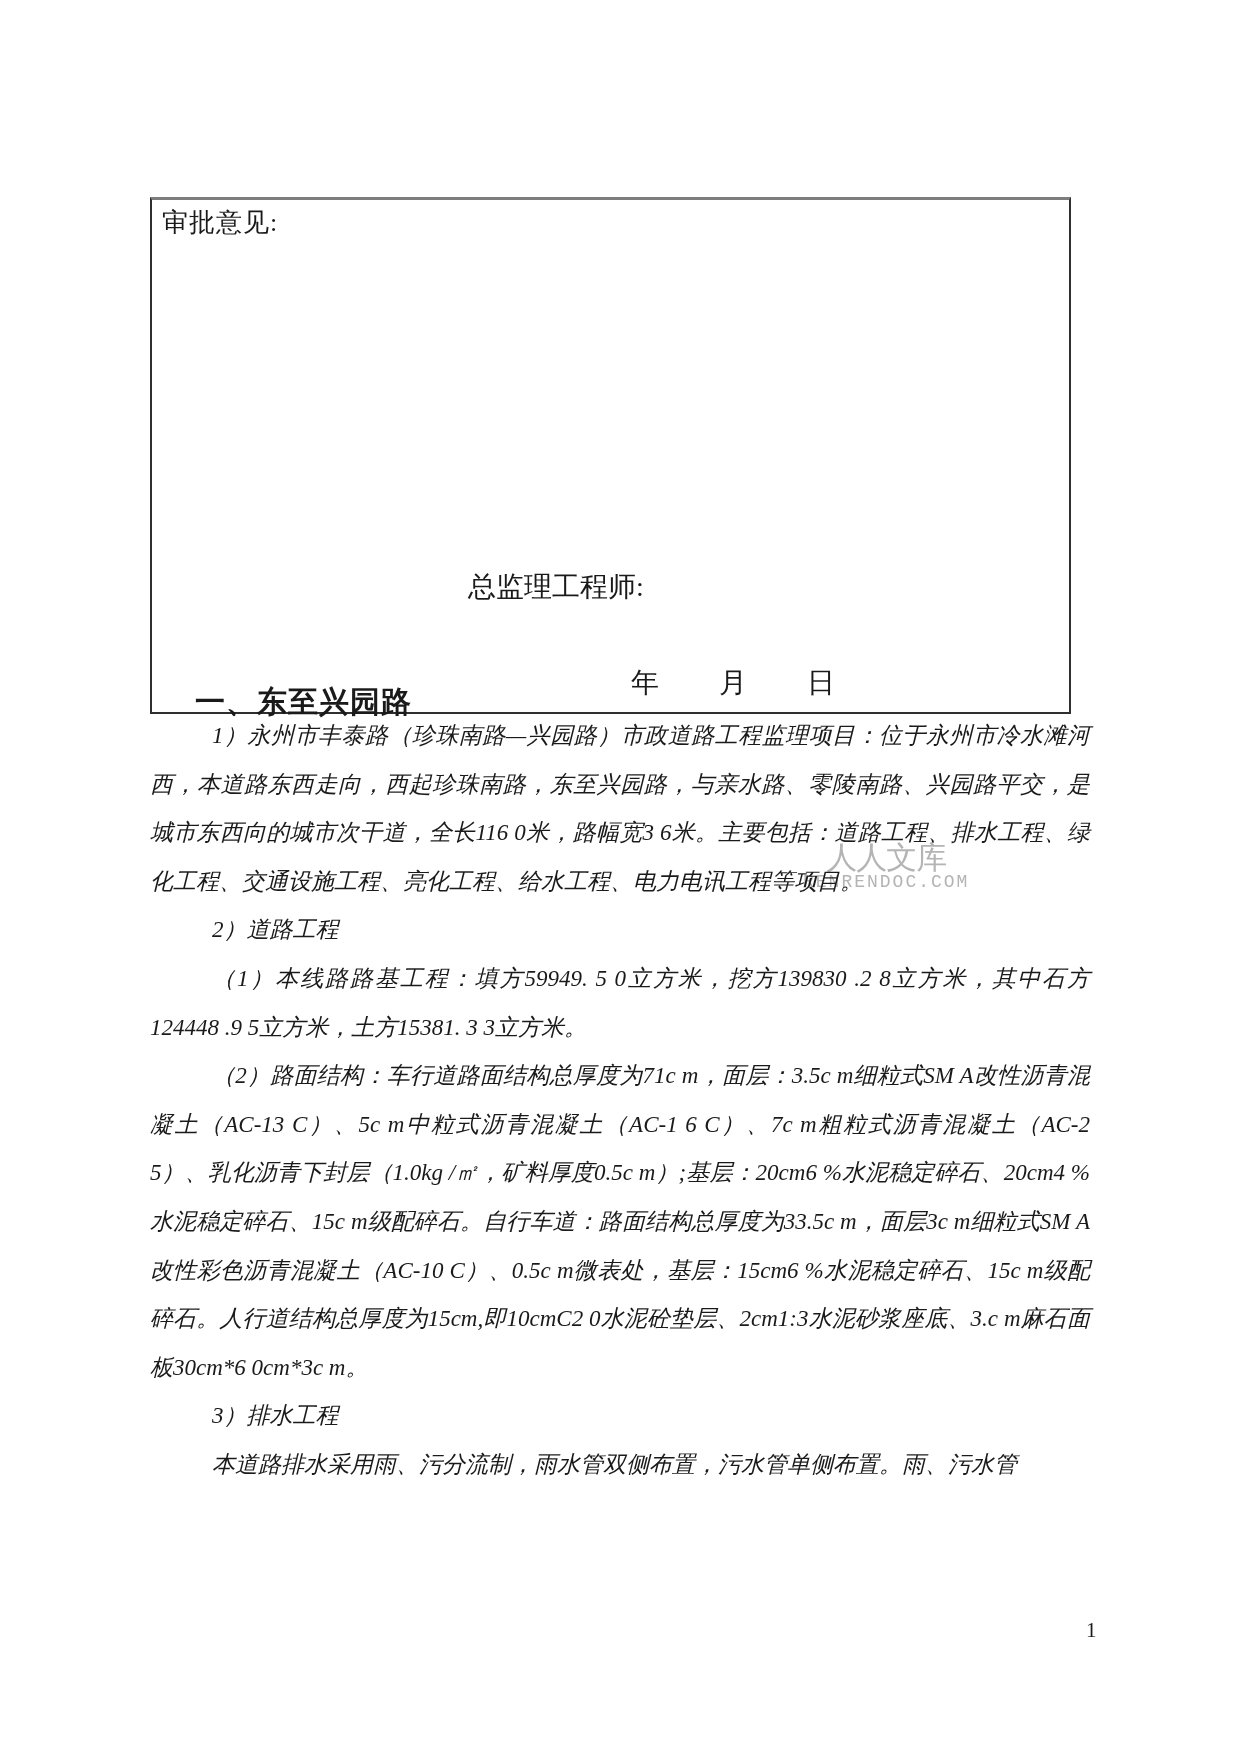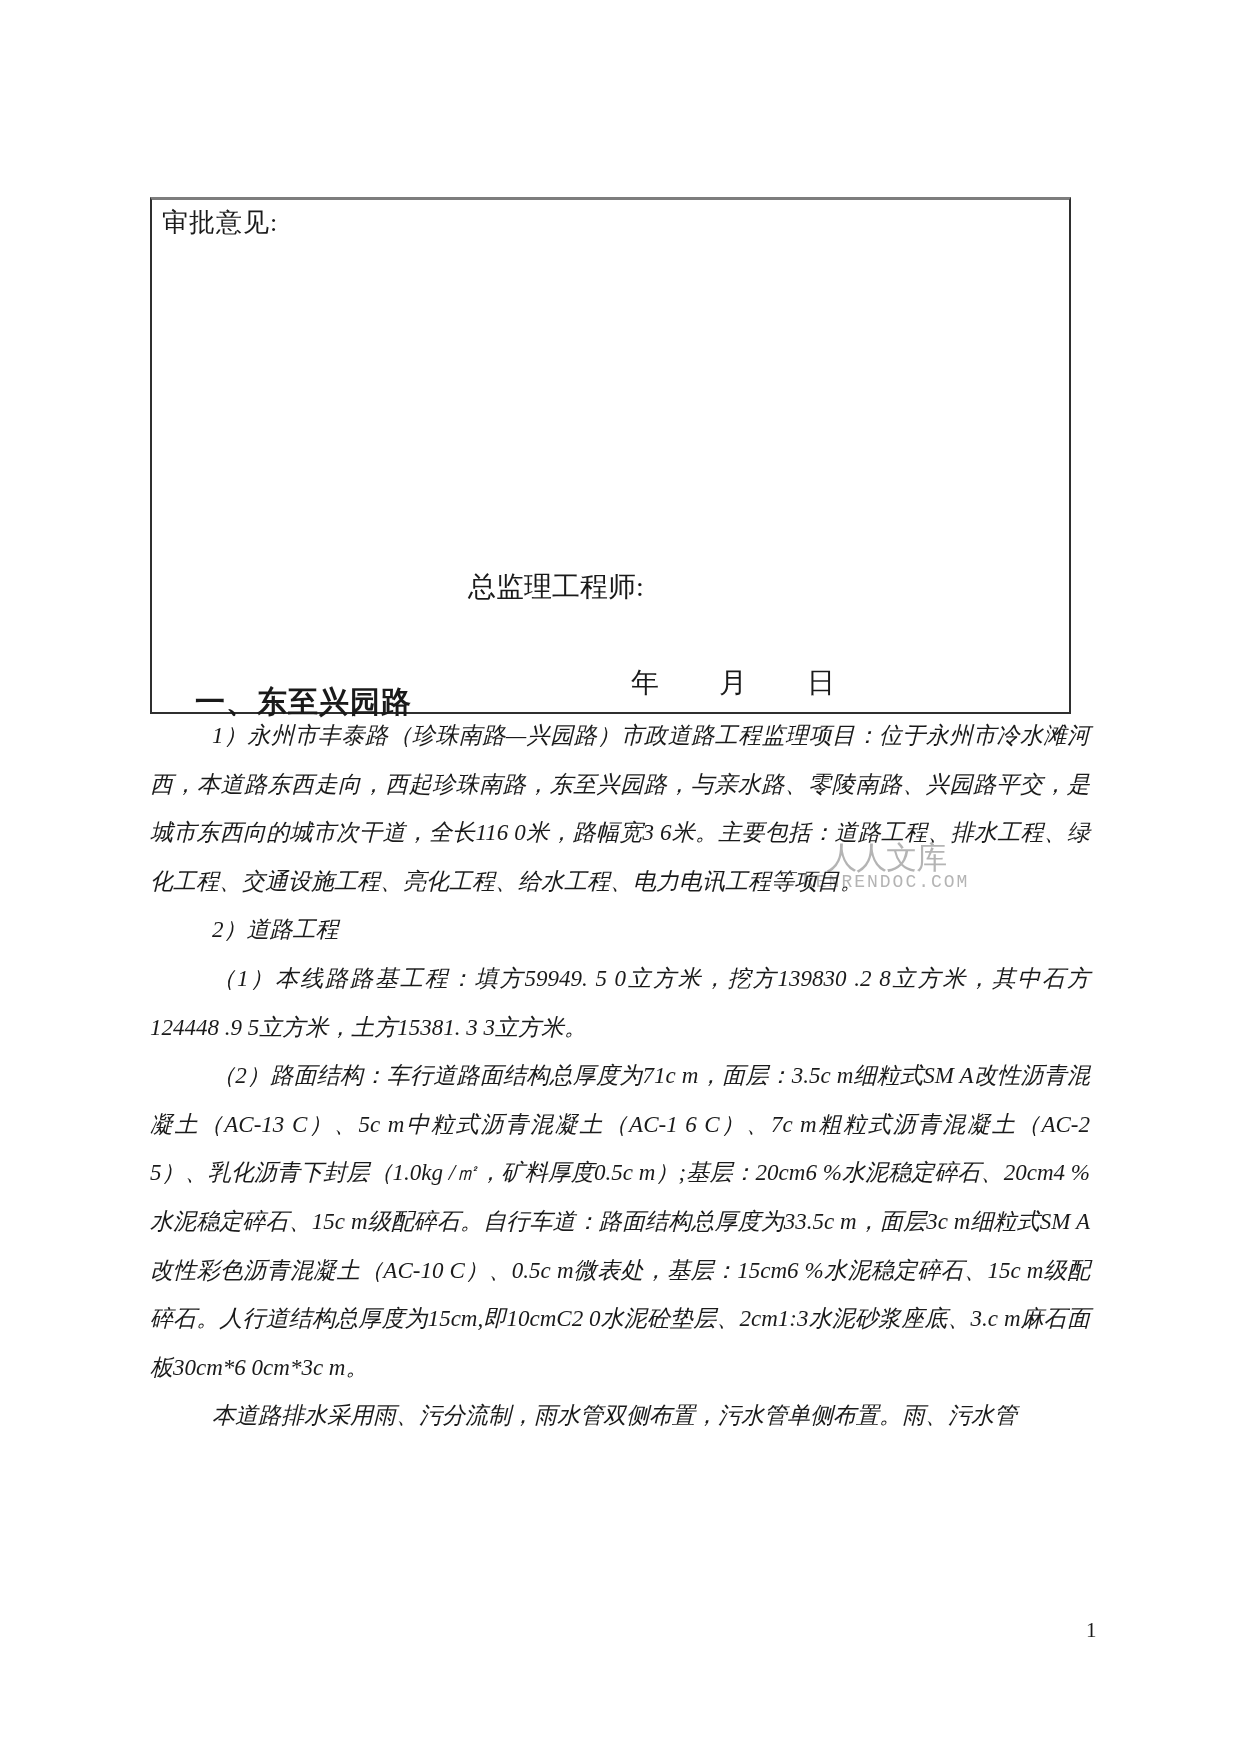--- a/index.html
+++ b/index.html
@@ -106,18 +106,19 @@
   <div class="watermark">
     <div class="watermark-title">人人文库</div>
     <div class="watermark-domain">RENRENDOC.COM</div>
   </div>
 
   <div class="body-text">
     <p>1）永州市丰泰路（珍珠南路—兴园路）市政道路工程监理项目：位于永州市冷水滩河西，本道路东西走向，西起珍珠南路，东至兴园路，与亲水路、零陵南路、兴园路平交，是城市东西向的城市次干道，全长116 0米，路幅宽3 6米。主要包括：道路工程、排水工程、绿化工程、交通设施工程、亮化工程、给水工程、电力电讯工程等项目。</p>
     <p>2）道路工程</p>
     <p>（1）本线路路基工程：填方59949. 5 0立方米，挖方139830 .2 8立方米，其中石方124448 .9 5立方米，土方15381. 3 3立方米。</p>
     <p>（2）路面结构：车行道路面结构总厚度为71c m，面层：3.5c m细粒式SM A改性沥青混凝土（AC-13 C）、5c m中粒式沥青混凝土（AC-1 6 C）、7c m粗粒式沥青混凝土（AC-2 5）、乳化沥青下封层（1.0kg /㎡，矿料厚度0.5c m）;基层：20cm6 %水泥稳定碎石、20cm4 %水泥稳定碎石、15c m级配碎石。自行车道：路面结构总厚度为33.5c m，面层3c m细粒式SM A改性彩色沥青混凝土（AC-10 C）、0.5c m微表处，基层：15cm6 %水泥稳定碎石、15c m级配碎石。人行道结构总厚度为15cm,即10cmC2 0水泥砼垫层、2cm1:3水泥砂浆座底、3.c m麻石面板30cm*6 0cm*3c m。</p>
+    <p>3）排水工程</p>
     <p>本道路排水采用雨、污分流制，雨水管双侧布置，污水管单侧布置。雨、污水管</p>
   </div>
 
   <div class="page-number">1</div>
 
 </div>
 
 </body></html>

